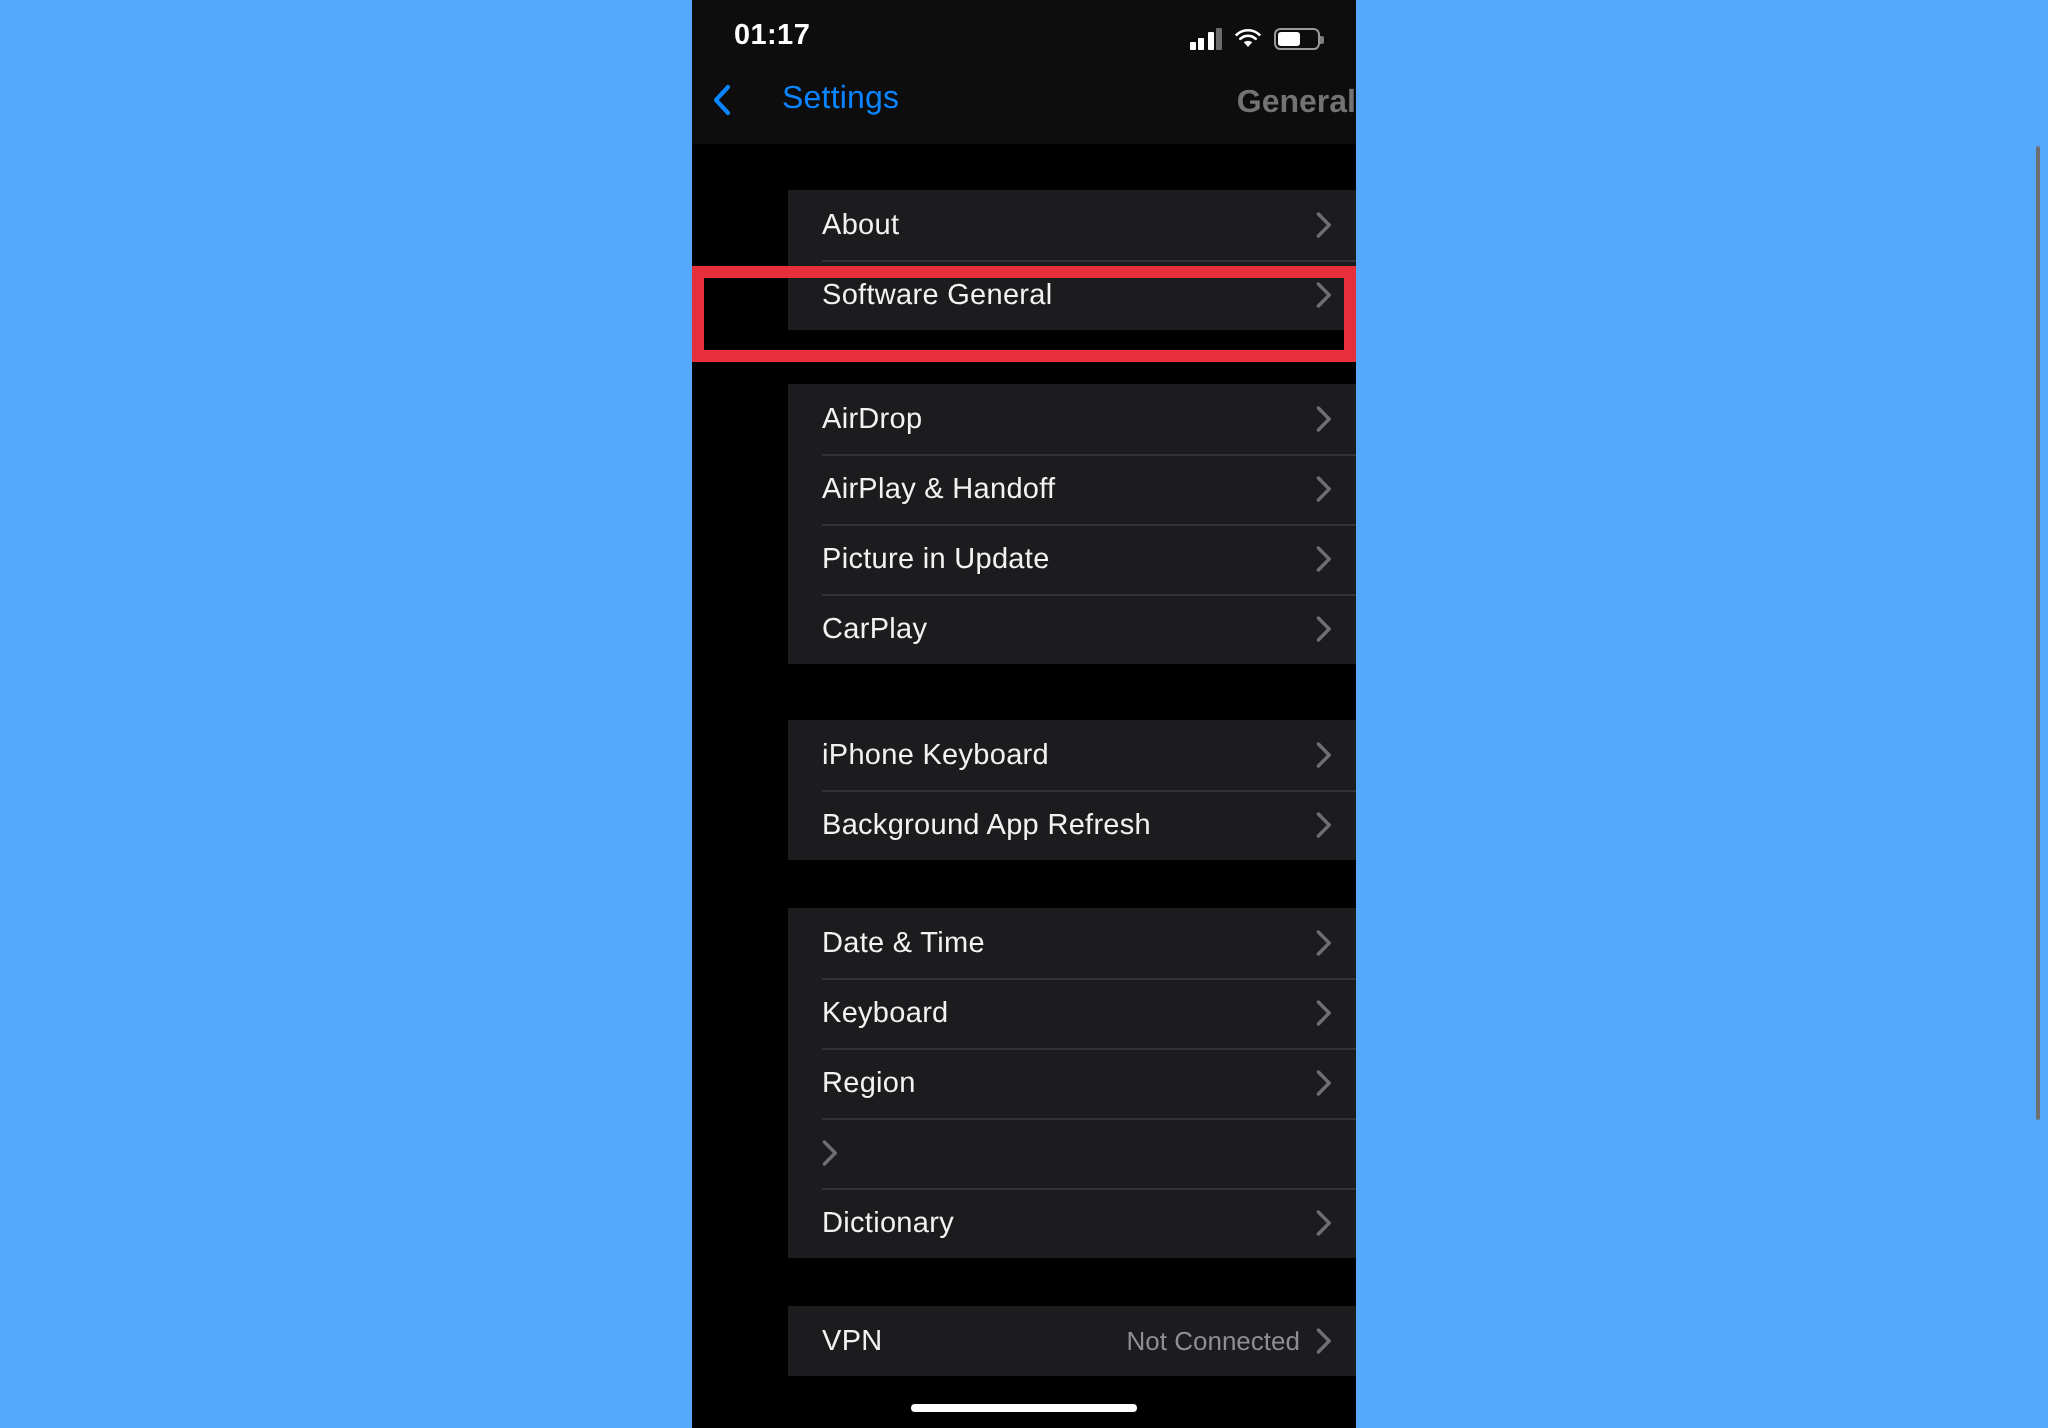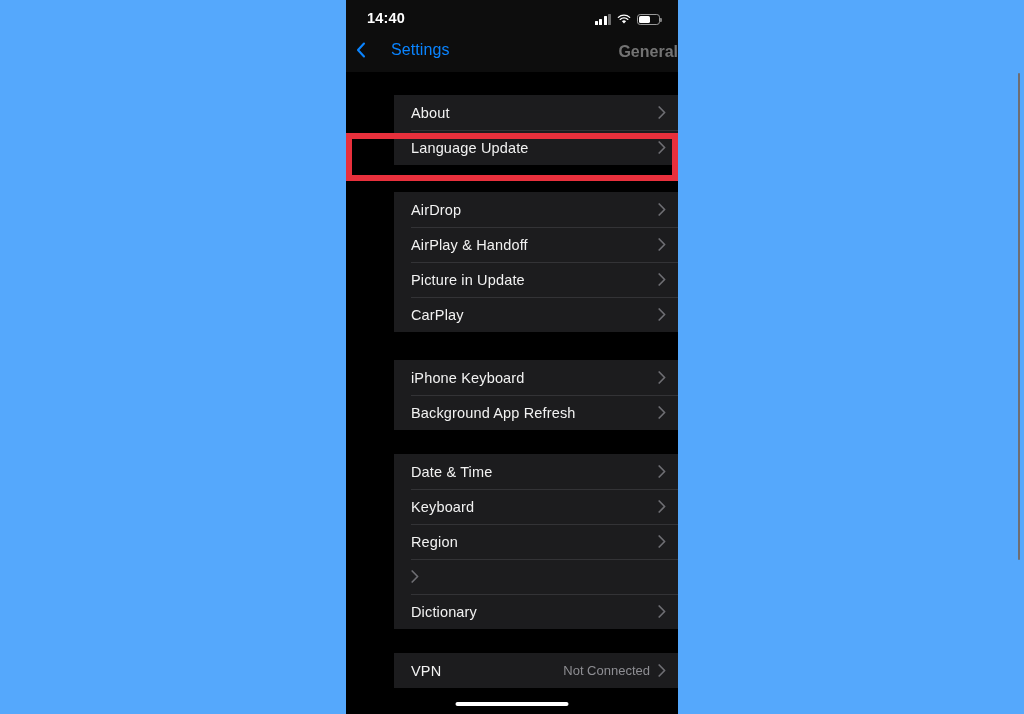--- a/index.html
+++ b/index.html
@@ -222,21 +222,21 @@
     border-radius: 3px;
     z-index: 35;
   }
 </style>
 </head>
 <body style="background: rgb(85, 168, 252);">
 
 <div id="phone-screen" style="background: rgb(0, 0, 0);">
 
   <div id="status-bar">
-    <div id="status-time">14:40</div>
+    <div id="status-time">01:17</div>
     <div id="status-icons">
       <span class="cell-bars">
         <i></i>
           <i></i>
           <i></i>
           <i></i>
       </span>
       <span>
         <svg class="wifi-icon" viewBox="0 0 16 12" xmlns="http://www.w3.org/2000/svg">
           <path d="M8 10.6 L5.6 7.9 a3.6 3.6 0 0 1 4.8 0 Z" fill="#ffffff"></path>
@@ -267,21 +267,21 @@
       <div class="group">
         <div class="row">
           <span class="row-label">About</span>
           <span style="display: flex;">
             <svg class="row-chevron" viewBox="0 0 8 13" xmlns="http://www.w3.org/2000/svg">
               <path d="M1.2 1 L6.6 6.5 L1.2 12" stroke="#6e6e73" stroke-width="1.7" fill="none" stroke-linecap="round" stroke-linejoin="round"></path>
             </svg>
           </span>
         </div>
         <div class="row">
-          <span class="row-label">Language Update</span>
+          <span class="row-label">Software General</span>
           <span style="display: flex;">
             <svg class="row-chevron" viewBox="0 0 8 13" xmlns="http://www.w3.org/2000/svg">
               <path d="M1.2 1 L6.6 6.5 L1.2 12" stroke="#6e6e73" stroke-width="1.7" fill="none" stroke-linecap="round" stroke-linejoin="round"></path>
             </svg>
           </span>
         </div>
       </div>
       <div class="section-gap" style="height: 27px;"></div>
       <div class="group">
         <div class="row">

